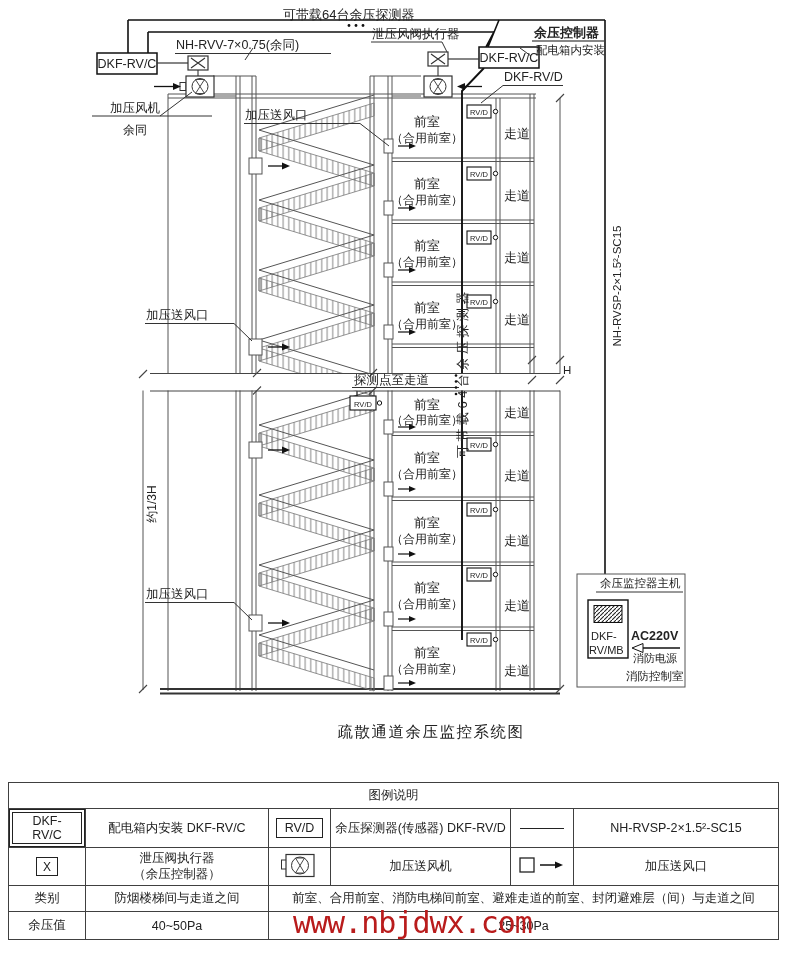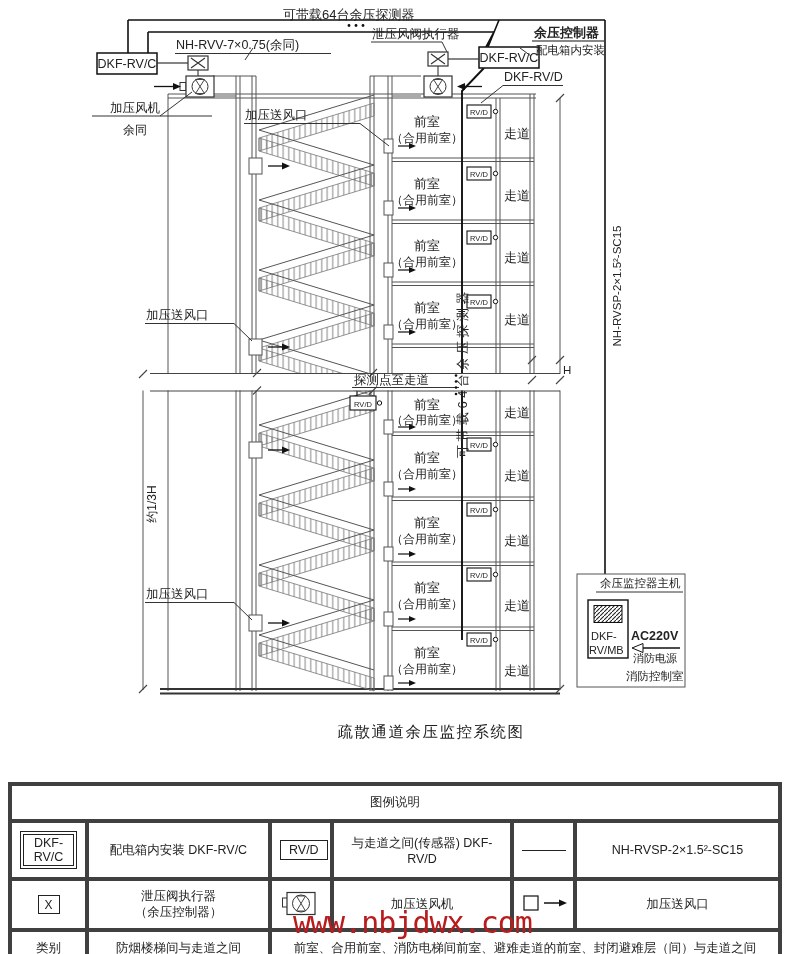--- a/index.html
+++ b/index.html
@@ -4,22 +4,22 @@
 <style>
   html,body{margin:0;padding:0;background:#fff;}
   #page{position:relative;width:786px;height:954px;background:#fff;overflow:hidden;
         font-family:"Liberation Sans",sans-serif;}
   #diagram{position:absolute;left:0;top:0;}
   svg text{font-family:"Liberation Sans",sans-serif;fill:#222;}
   #title{position:absolute;left:0;top:722px;width:786px;text-align:center;
          font-size:15.5px;letter-spacing:1.5px;color:#222;padding-left:38px;}
   #legend-table{position:absolute;left:8px;top:782px;width:770px;
                 border-collapse:collapse;table-layout:fixed;}
-  #legend-table td{border:4px solid #404040;text-align:center;vertical-align:middle;
-                   font-size:12.5px;color:#222;padding:8px;}
+  #legend-table td{border:1px solid #404040;text-align:center;vertical-align:middle;
+                   font-size:12.5px;color:#222;padding:0;}
   .sym-box{display:inline-block;border:1.4px solid #222;padding:2px 8px;font-size:12.5px;}
   .sym-box-double{display:inline-block;border:1px solid #222;outline:1px solid #222;
                   outline-offset:2px;padding:1px 7px;font-size:12.5px;margin:3px;}
   .sym-wire{display:inline-block;width:44px;border-top:1.6px solid #222;vertical-align:middle;}
   .sym-x{display:inline-flex;width:20px;height:17px;border:1.4px solid #222;
          align-items:center;justify-content:center;font-size:12px;}
   .two-line{line-height:1.25;}
   #watermark{position:absolute;left:264px;top:905px;z-index:5;color:#b91c1c;
              font-family:"DejaVu Sans Mono",monospace;font-weight:normal;
              font-size:30px;letter-spacing:-1px;margin-left:29px;}
@@ -354,21 +354,21 @@
     <td colspan="6">图例说明</td>
   </tr>
   <tr style="height:38px">
     <td>
       <span class="sym-box-double">DKF-RV/C</span>
     </td>
     <td>配电箱内安装  DKF-RV/C</td>
     <td>
       <span class="sym-box">RV/D</span>
     </td>
-    <td>与走道之间(传感器)  DKF-RV/D</td>
+    <td>余压探测器(传感器)  DKF-RV/D</td>
     <td>
       <span class="sym-wire"></span>
     </td>
     <td>NH-RVSP-2×1.5²-SC15</td>
   </tr>
   <tr style="height:38px">
     <td>
       <span class="sym-x">X</span>
     </td>
     <td>
@@ -393,18 +393,23 @@
         <path d="M45,10 L37,6.5 V13.5 Z" fill="#111"></path>
       </svg>
     </td>
     <td>加压送风口</td>
   </tr>
   <tr style="height:26px">
     <td>类别</td>
     <td>防烟楼梯间与走道之间</td>
     <td colspan="4">前室、合用前室、消防电梯间前室、避难走道的前室、封闭避难层（间）与走道之间</td>
   </tr>
+  <tr style="height:28px">
+    <td>余压值</td>
+    <td>40~50Pa</td>
+    <td colspan="4">25~30Pa</td>
+  </tr>
 </tbody>
     </table>
 
 <div id="watermark">www.nbjdwx.com</div>
 
 </div>
 
 </body></html>

